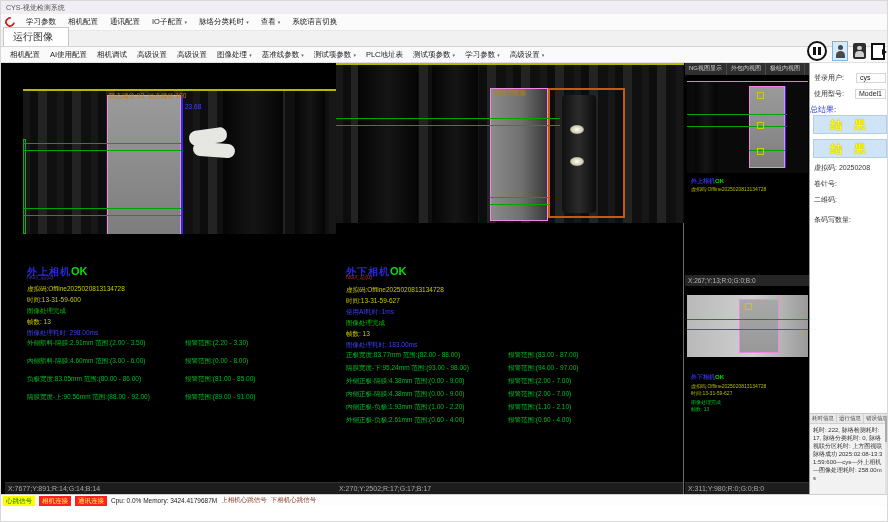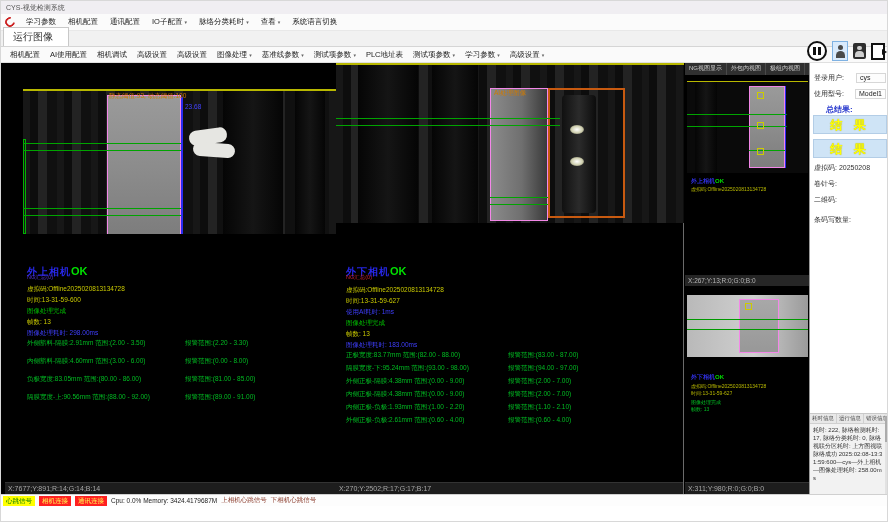--- a/index.html
+++ b/index.html
@@ -316,21 +316,21 @@
 
     <div class="panel p-side">
       <div class="sb-row" style="top:10px;">
         <span class="sb-label">登录用户:</span>
         <span class="sb-val">cys</span>
       </div>
       <div class="sb-row" style="top:26px;">
         <span class="sb-label">使用型号:</span>
         <span class="sb-val">Model1</span>
       </div>
-      <div class="abs" style="left:16px; top:41px; font-size:8px; font-weight:bold; color:#2233cc;">总结果:</div>
+      <div class="abs" style="left:0; top:41px; font-size:8px; font-weight:normal; color:#2233cc;">总结果:</div>
       <div class="res-box" style="top:52px;">结 果</div>
       <div class="res-box" style="top:76px;">结 果</div>
 
       <div class="abs sb-label" style="left:4px; top:100px;">
         <span>虚拟码:</span>
         <span>20250208</span>
       </div>
       <div class="abs sb-label" style="left:4px; top:116px;">卷针号:</div>
       <div class="abs sb-label" style="left:4px; top:132px;">二维码:</div>
       <div class="abs sb-label" style="left:4px; top:152px;">条码写数量:</div>

